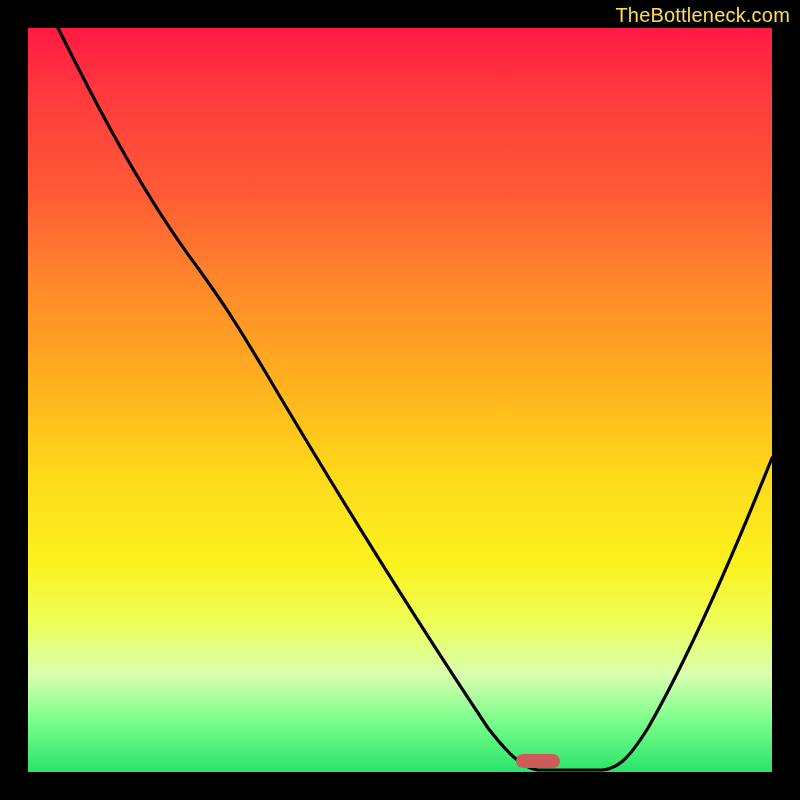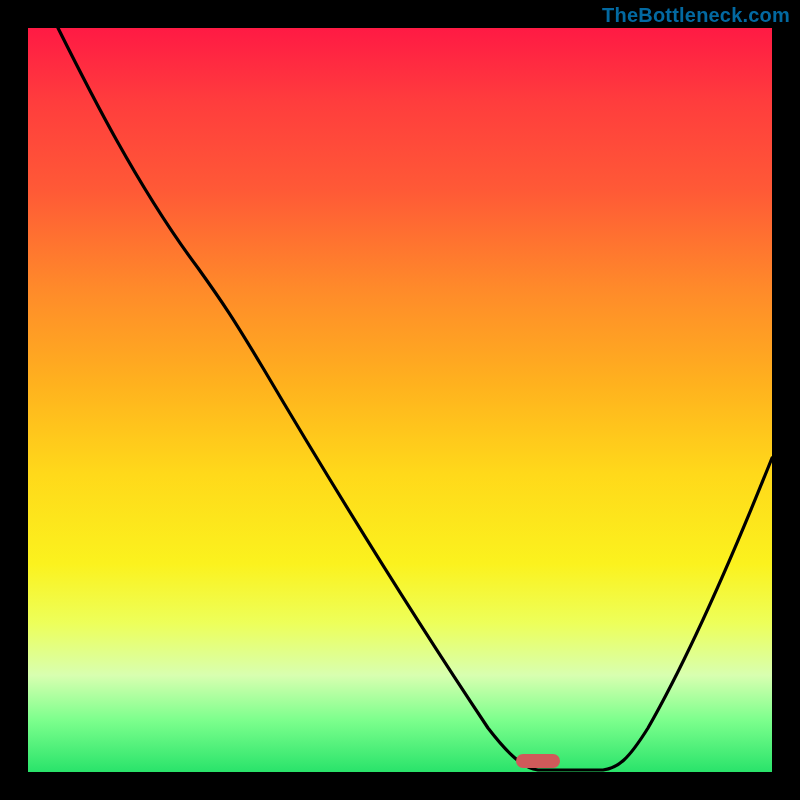--- a/index.html
+++ b/index.html
@@ -37,23 +37,23 @@
       #edff5a 80%,
       #d8ffb0 87%,
       #7dff8d 93%,
       #29e36a 100%
     );
   }
   .watermark {
     position: absolute;
     top: 4px;
     right: 10px;
-    color: #0369a1;
+    color: #fde047;
     font-size: 20px;
-    font-weight: 700;
+    font-weight: 400;
     letter-spacing: 0.2px;
     user-select: none;
   }
   svg.curve {
     position: absolute;
     left: 0;
     top: 0;
     width: 744px;
     height: 744px;
     overflow: visible;

